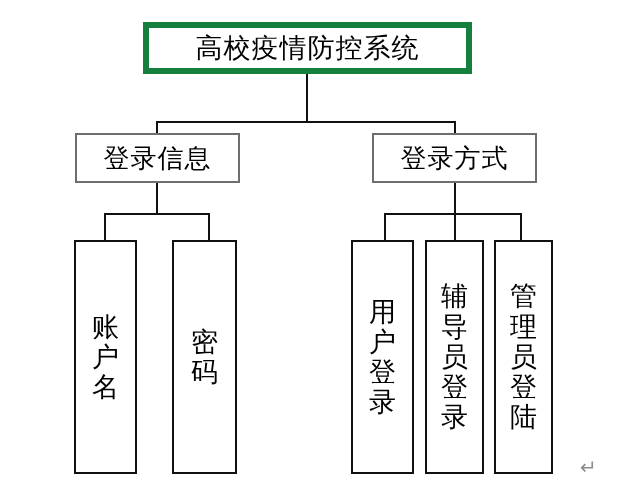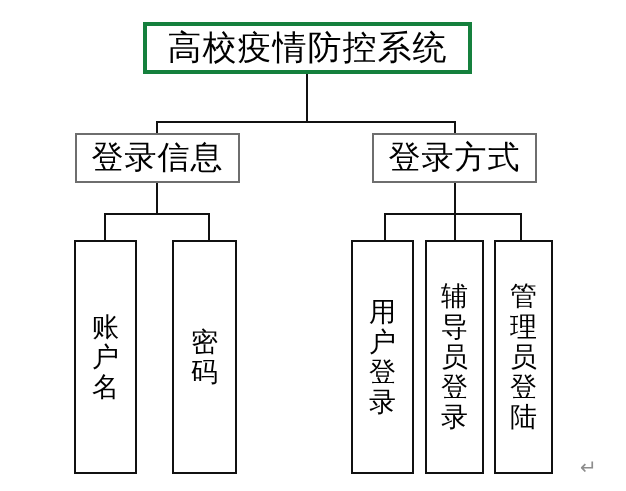--- a/index.html
+++ b/index.html
@@ -24,27 +24,27 @@
     box-sizing: border-box;
     background: #ffffff;
     display: flex;
     align-items: center;
     justify-content: center;
     color: #000000;
     font-family: "DejaVu Serif", "Liberation Serif", serif;
     z-index: 3;
   }
   .node-root {
-    border: 4px solid #15803d;
-    font-size: 34px;
+    border: 6px solid #15803d;
+    font-size: 27px;
     letter-spacing: 1px;
   }
   .node-mid {
     border: 2px solid #6e6e6e;
-    font-size: 32px;
+    font-size: 26px;
     letter-spacing: 1px;
   }
   .node-leaf {
     border: 2px solid #111111;
     font-size: 27px;
   }
   .vtext {
     display: block;
     line-height: 1.12;
     text-align: center;

